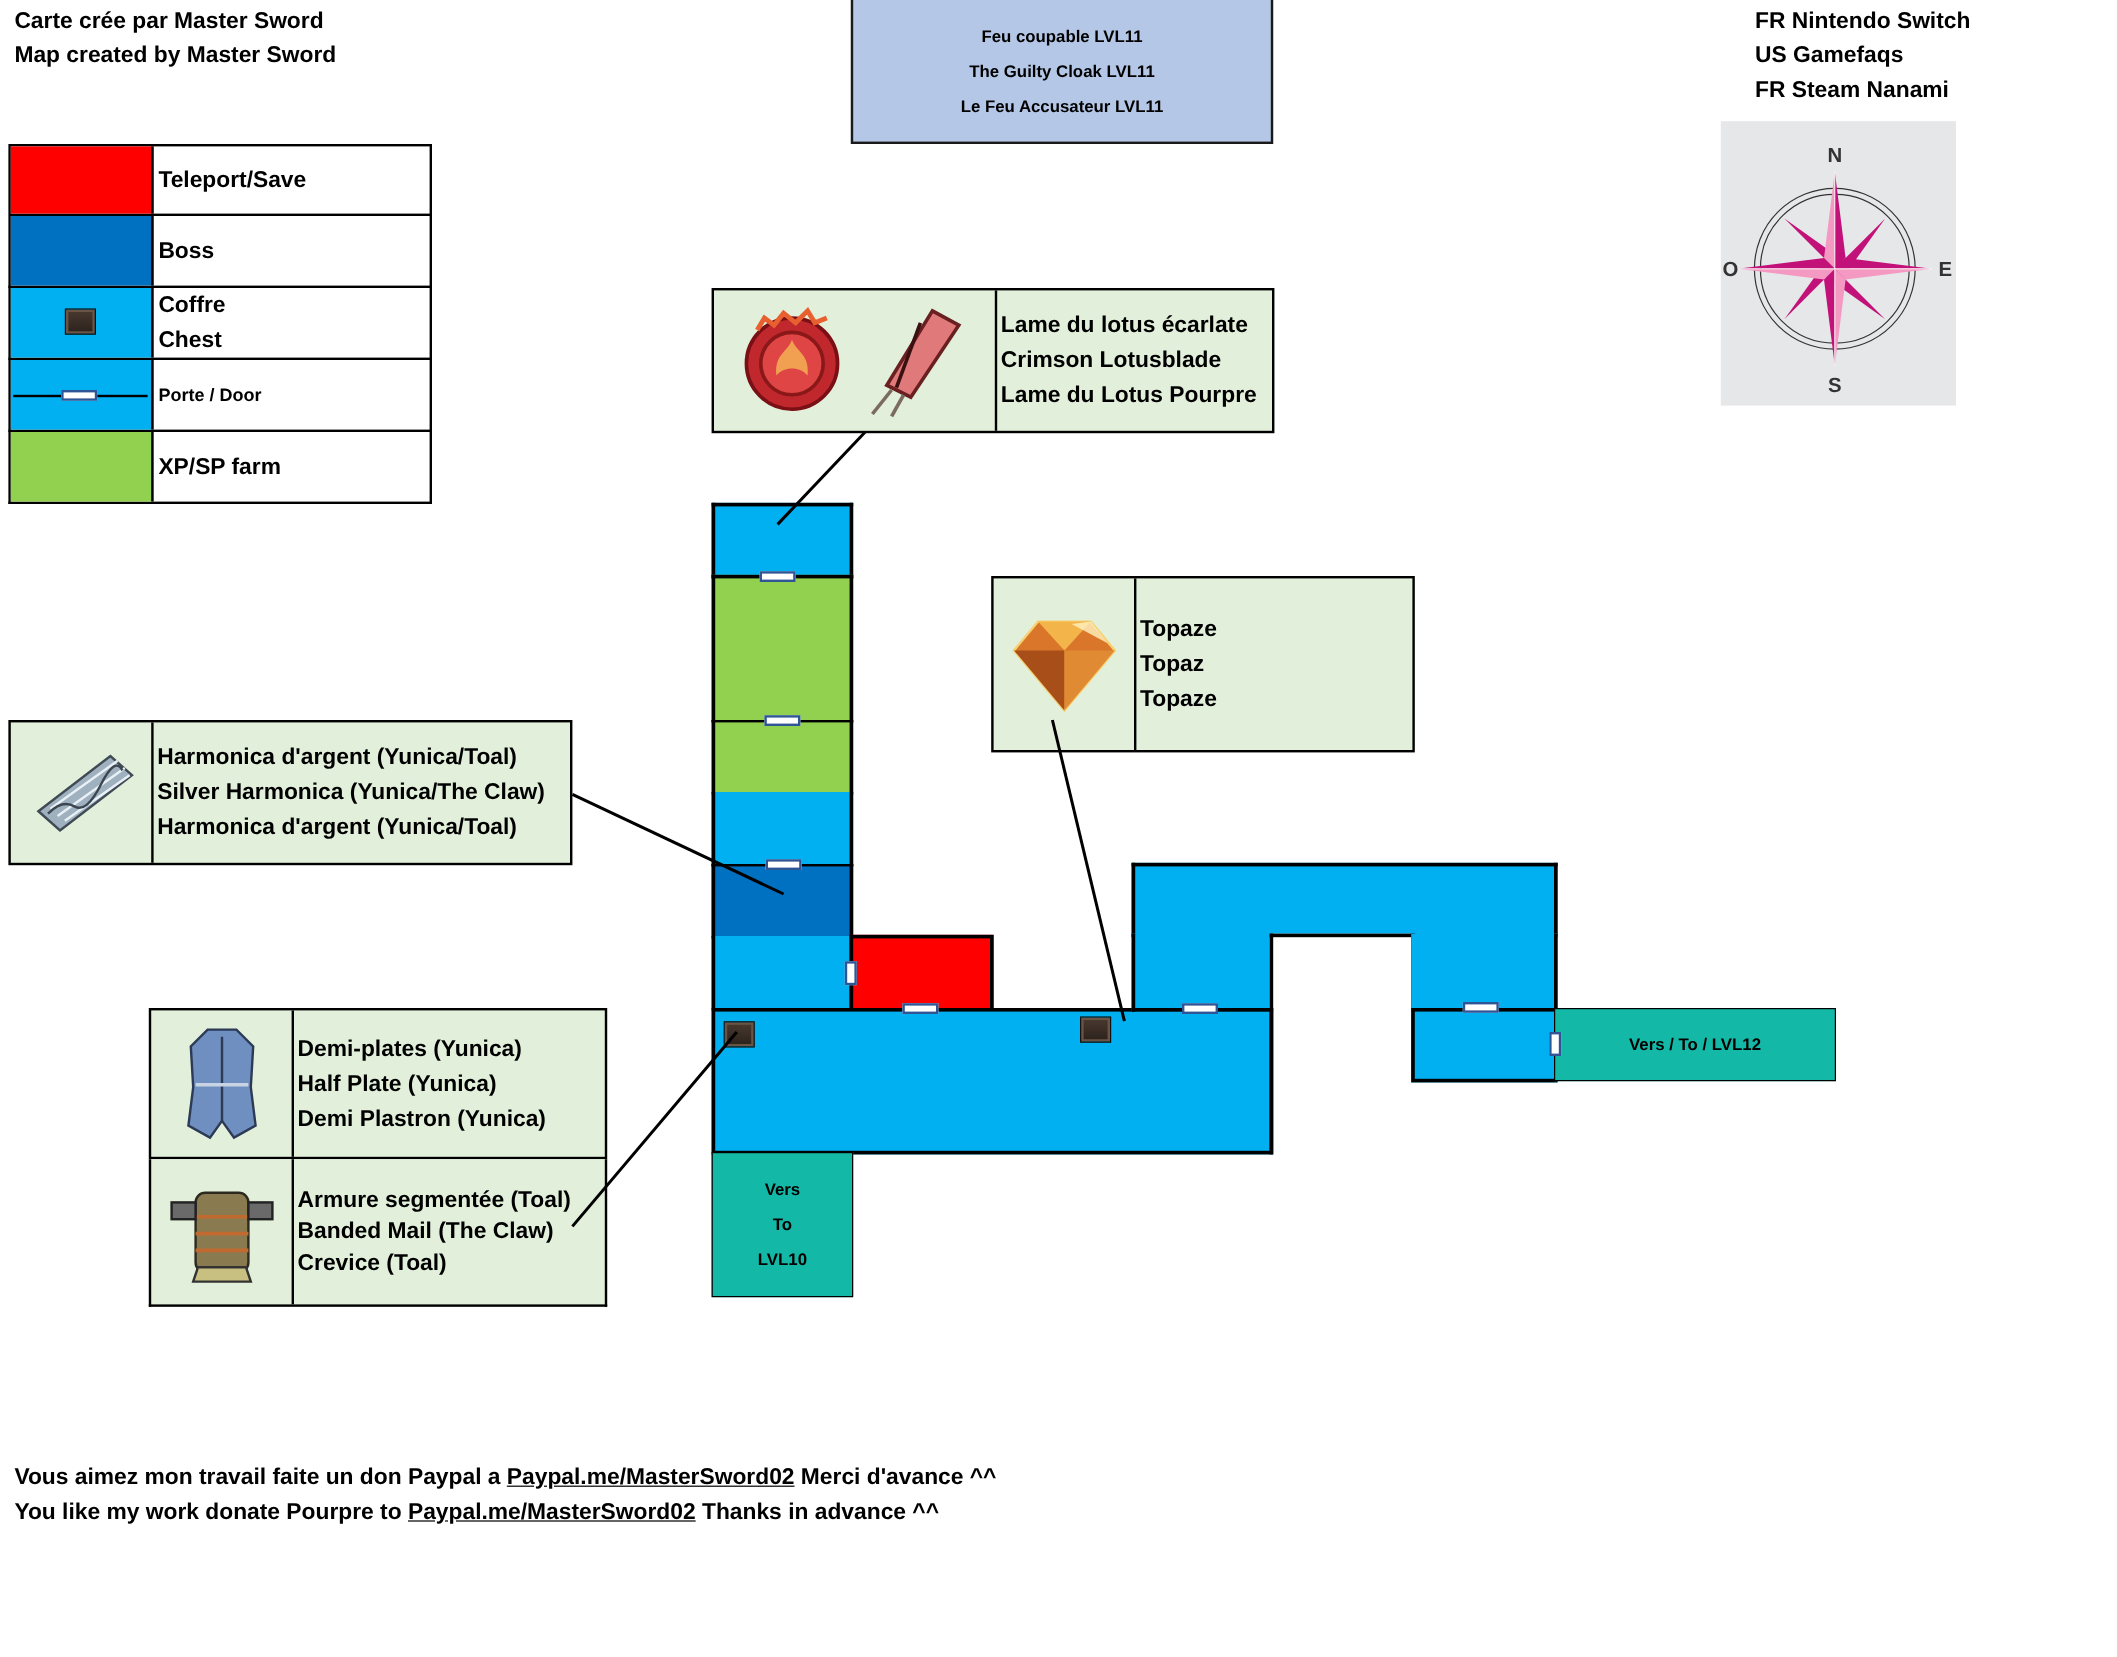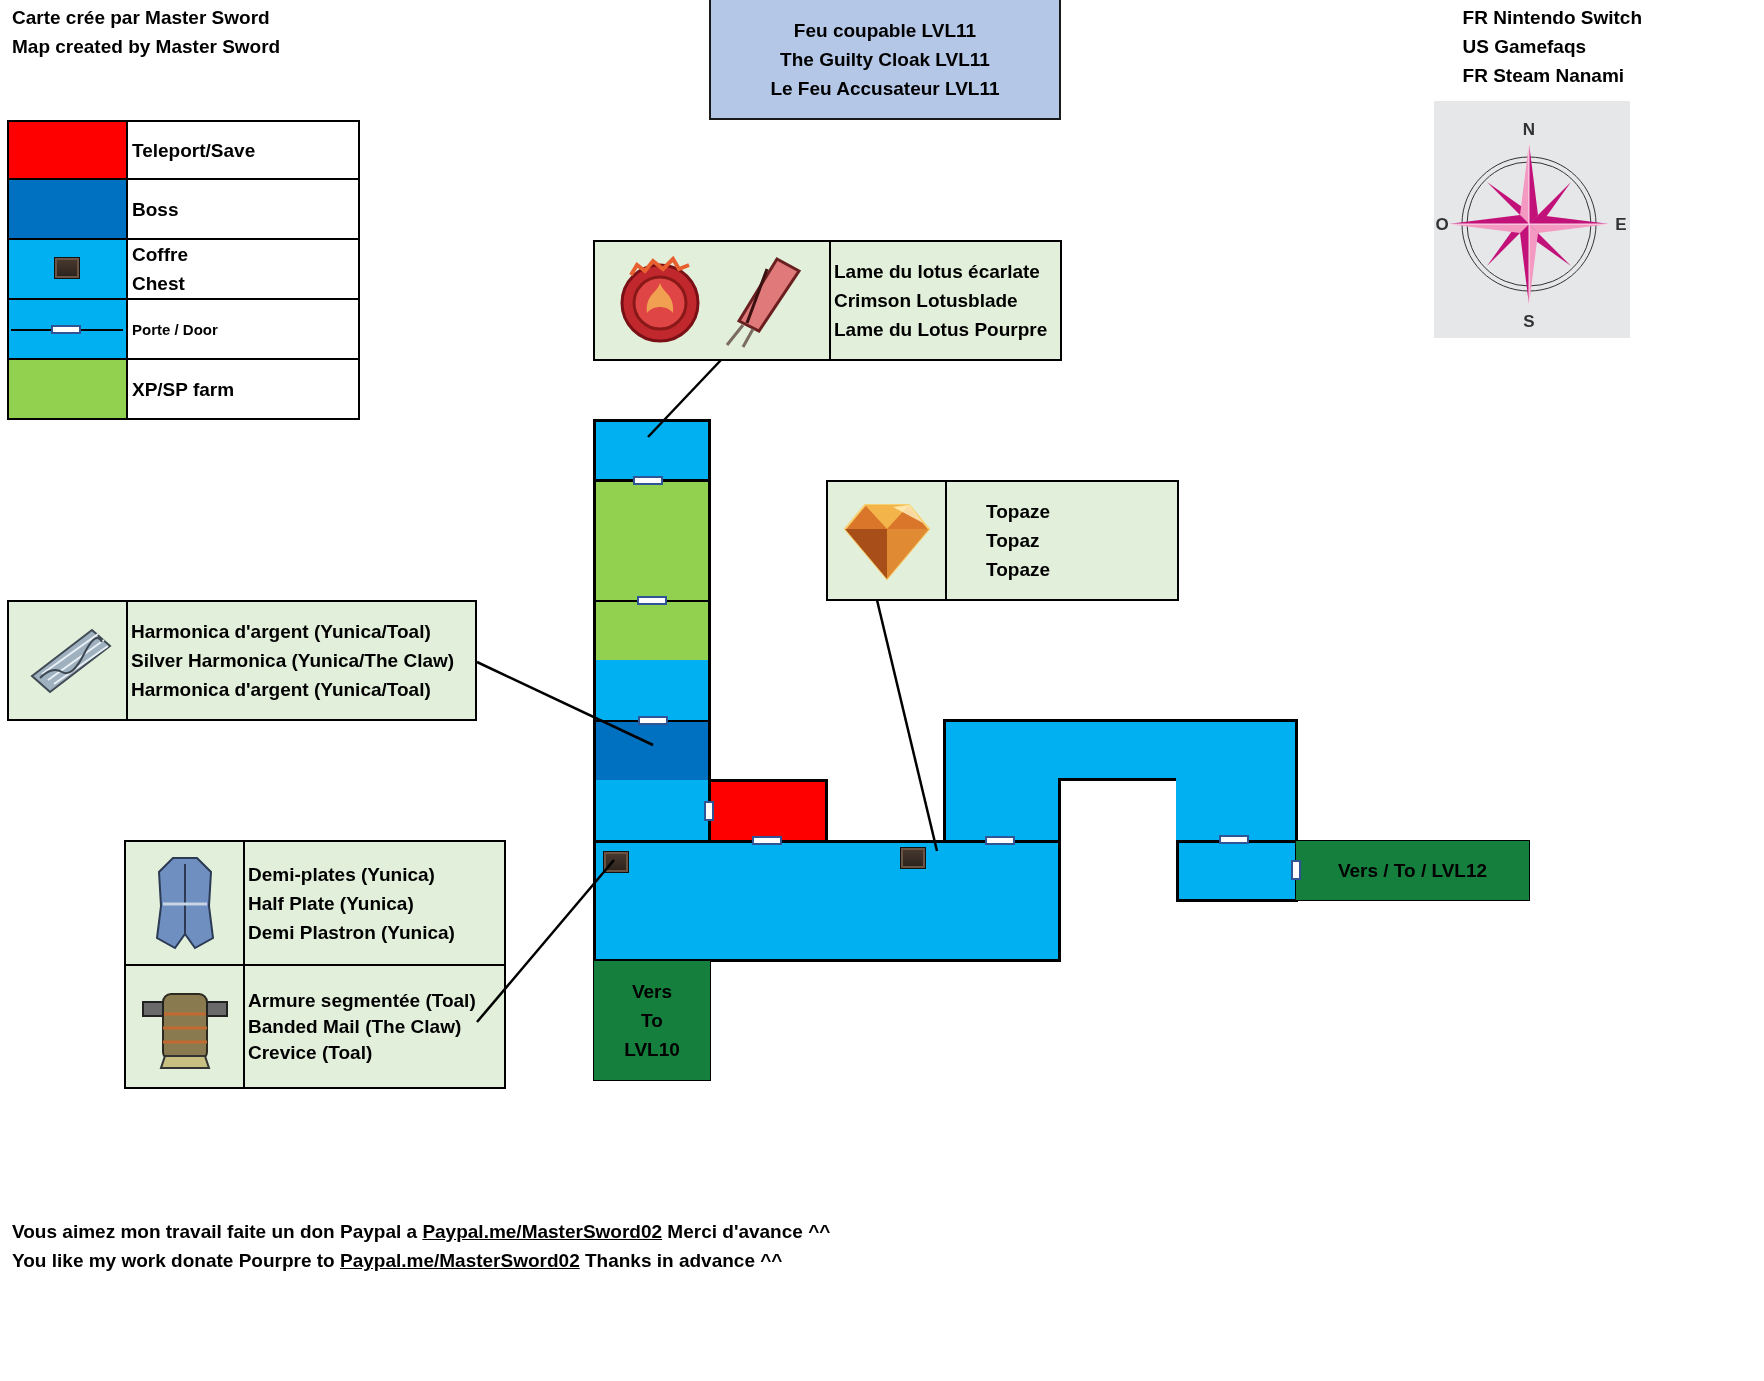--- a/index.html
+++ b/index.html
@@ -4,21 +4,21 @@
 <style>
   html, body { margin:0; padding:0; background:#ffffff; }
   body { width:1764px; height:1381px; position:relative; overflow:hidden;
          font-family:"Liberation Sans", "DejaVu Sans", sans-serif; font-weight:bold; color:#000; }
   .abs { position:absolute; box-sizing:border-box; }
   .txt { font-size:19px; line-height:29px; white-space:nowrap; }
   .credits { left:12px; top:3px; }
   .sources { right:122px; top:3px; text-align:left; }
   .title-box { left:709px; top:-2px; width:352px; height:122px; background:#b4c7e7;
                border:2px solid #1a1a1a; display:flex; flex-direction:column; justify-content:center; align-items:center; }
-  .title-box div { font-size:19px; line-height:29px; }
+  .title-box div { font-size:14px; line-height:29px; }
   .compass { left:1434px; top:101px; width:196px; height:237px; background:#e6e7e9; }
   
   .legend { left:7px; top:120px; width:353px; }
   .legend-row { display:flex; height:60px; border:2px solid #000; border-top:none; box-sizing:border-box; }
   .legend-row:first-child { border-top:2px solid #000; }
   .swatch { width:117px; border-right:2px solid #000; position:relative; flex:none; }
   .legend-label { display:flex; flex-direction:column; justify-content:center; padding-left:4px; font-size:19px; line-height:29px; }
   .legend-label.small { font-size:15px; }
   
   .card { background:#e2efda; border:2px solid #000; display:flex; }
@@ -28,22 +28,22 @@
   
   .room { border:3px solid #000; }
   .c-light { background:#00b0f0; }
   .c-boss { background:#0070c0; }
   .c-green { background:#92d050; }
   .c-red { background:#ff0000; }
   .door-h { width:30px; height:9px; background:#fff; border:2px solid #2f5597; }
   .door-v { width:10px; height:20px; background:#fff; border:2px solid #2f5597; }
   .chest { width:26px; height:22px; background:linear-gradient(#4a3a30,#2a211c); border:1px solid #111;
            box-shadow: inset 0 0 0 2px #6b5444; }
-  .exit-box { background:#15803d; border:1.5px solid #000; display:flex; align-items:center; justify-content:center; text-align:center;
-              font-size:19px; line-height:29px; }
+  .exit-box { background:#14b8a6; border:1.5px solid #000; display:flex; align-items:center; justify-content:center; text-align:center;
+              font-size:14px; line-height:29px; }
   .footer { left:12px; top:1217px; font-size:19px; line-height:29px; }
   .footer a { color:#000; text-decoration:underline; }
   svg.lines { position:absolute; left:0; top:0; pointer-events:none; }
 </style>
 </head>
 <body>
 
 <div class="abs txt credits">
   <div>Carte crée par Master Sword</div>
   <div>Map created by Master Sword</div>
@@ -183,21 +183,21 @@
       <line x1="36" y1="76" x2="26" y2="94" stroke="#7a6a60" stroke-width="3"></line>
     </svg>
   </div>
   <div class="lines">
     <div>Lame du lotus écarlate</div>
     <div>Crimson Lotusblade</div>
     <div>Lame du Lotus Pourpre</div>
   </div>
 </div>
 
-<div class="abs card" style="left:826px;top:480px;width:353px;height:121px;gap:36px;">
+<div class="abs card" style="left:826px;top:480px;width:353px;height:147px;">
   <div class="pic" style="width:117px;">
     <svg width="88" height="80" viewBox="0 0 88 80">
       <polygon points="22,4 66,4 86,28 44,78 2,28" fill="#d9762a" stroke="#f7d070" stroke-width="2"></polygon>
       <polygon points="22,4 44,28 66,4" fill="#f3b54a"></polygon>
       <polygon points="2,28 44,28 44,78" fill="#a84e18"></polygon>
       <polygon points="44,28 86,28 44,78" fill="#e08a34"></polygon>
       <polygon points="50,6 66,4 80,22" fill="#fff3c0" opacity="0.8"></polygon>
     </svg>
   </div>
   <div class="lines">

